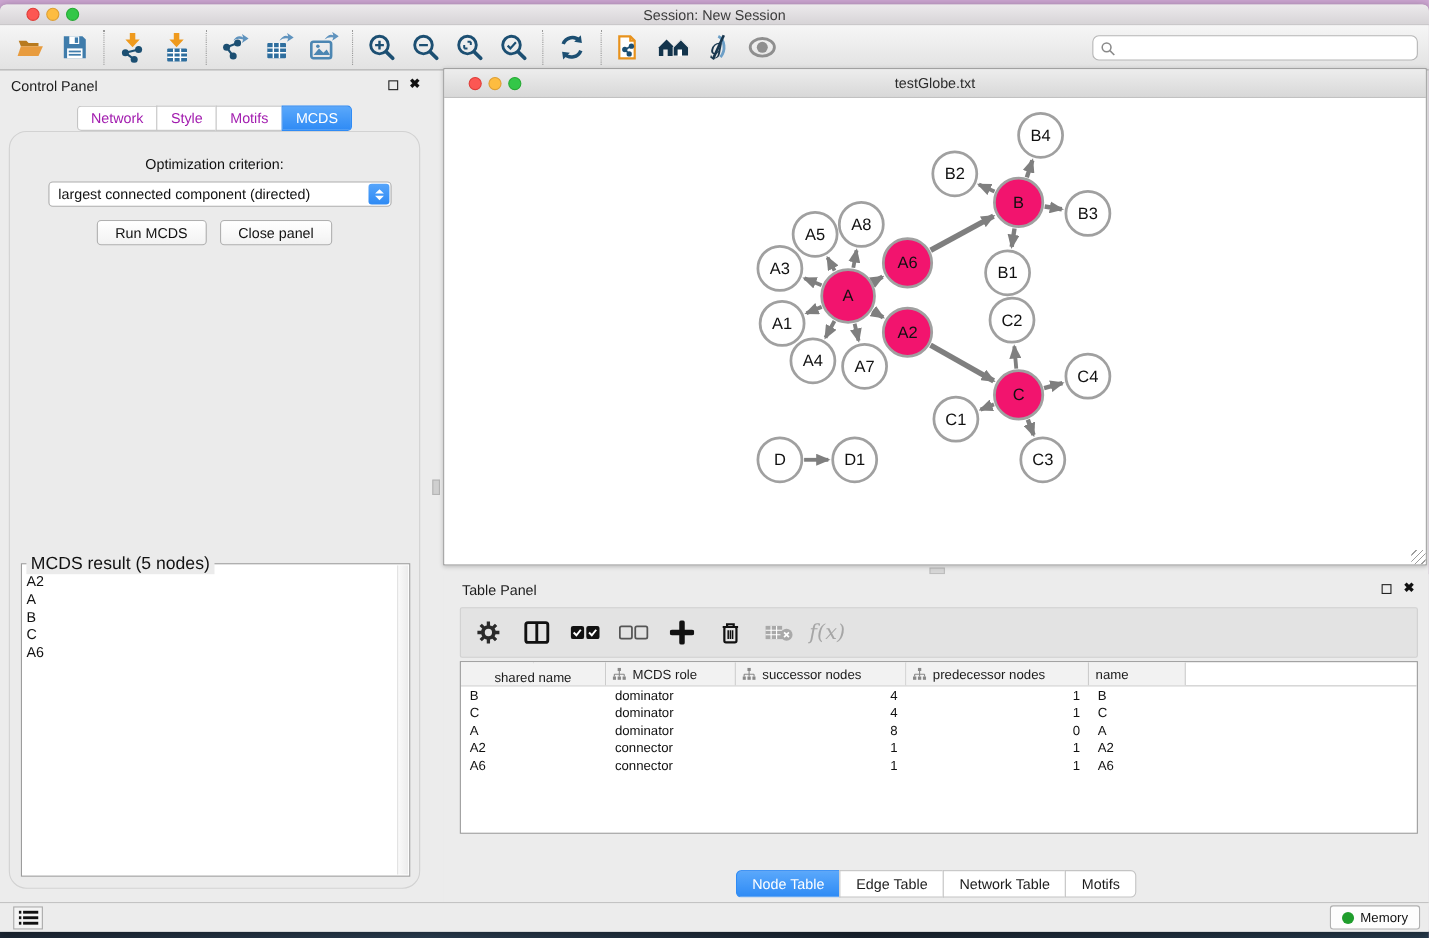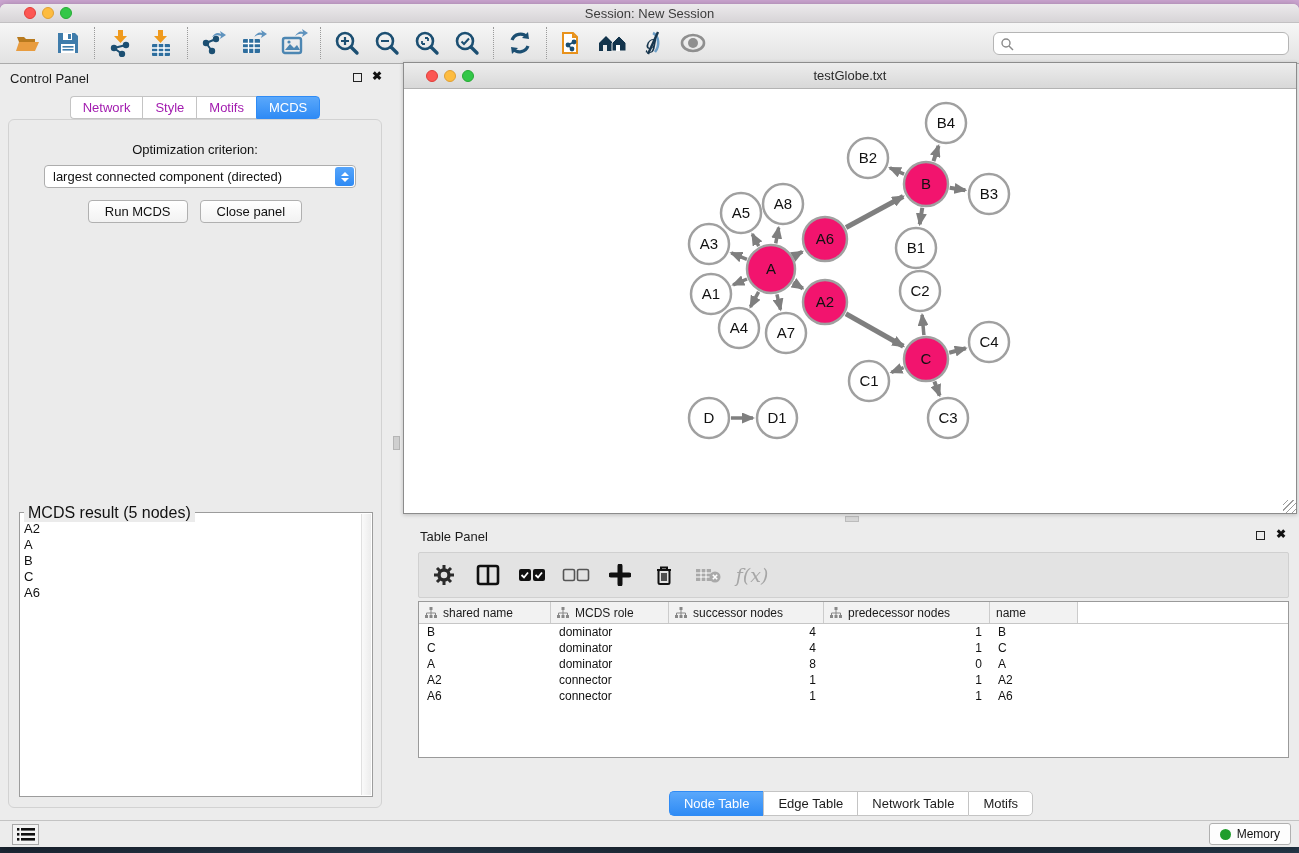--- a/index.html
+++ b/index.html
@@ -48,21 +48,21 @@
   .panel-close { position:absolute; right:8px; top:4px; font-size:12px; font-weight:bold; color:#111; }
 
   .cp-tabs { display:flex; justify-content:center; margin-top:5px; position:relative; z-index:2; }
   .cp-tab { font-size:13px; padding:3px 12px; background:#fff; border:1px solid #c4c4c4;
     border-right:none; color:#a21caf; }
   .cp-tab:first-child { border-radius:4px 0 0 4px; }
   .cp-tab:last-child { border-radius:0 4px 4px 0; border-right:1px solid #c4c4c4; }
   .cp-tab.active { background:linear-gradient(#5aa8fb,#2f8bf5); border-color:#2f8bf5; color:#fff; }
 
   .cp-content { position:absolute; left:8px; right:8px; top:54px; bottom:16px;
-    background:#ebebeb; border:1px solid #d2d2d2; border-radius:6px; }
+    background:#ebebeb; border:1px solid #d2d2d2; border-radius:16px; }
   .opt-label { text-align:center; margin-top:22px; font-size:13px; color:#111; }
   .dropdown { position:absolute; left:35px; top:45px; width:312px; height:23px;
     background:#fff; border:1px solid #adadad; border-radius:4px;
     display:flex; align-items:center; font-size:13px; color:#111; padding-left:8px; }
   .dd-stepper { position:absolute; right:1px; top:1px; width:19px; height:19px;
     background:linear-gradient(#56a5fb,#2e8af4); border-radius:3px;
     display:flex; flex-direction:column; align-items:center; justify-content:center; gap:2px; }
   .dd-up { width:0; height:0; border-left:4px solid transparent; border-right:4px solid transparent;
     border-bottom:4px solid #fff; }
   .dd-down { width:0; height:0; border-left:4px solid transparent; border-right:4px solid transparent;
@@ -533,21 +533,21 @@
           <path d="M17.8 8.8 l4.4 4.4 M22.2 8.8 l-4.4 4.4" stroke="#fff" stroke-width="1.6"></path>
         </svg>
       </span>
       <span class="tp-btn">
         <span class="fx-label">f(x)</span>
       </span>
     </div>
 
     <div class="data-table">
       <div class="dt-header">
-          <div class="dt-hcell" style="width: 132px;">
+          <div class="dt-hcell" style="width: 132px; flex-direction: column;">
             <svg width="12" height="12" viewBox="0 0 12 12">
               <rect x="4.5" y="0" width="3" height="3" fill="#888"></rect>
               <path d="M6 3 v3 M1.5 6 h9 M1.5 6 v2 M6 6 v2 M10.5 6 v2" stroke="#888" stroke-width="1" fill="none"></path>
               <rect x="0" y="8" width="3" height="3" fill="#888"></rect>
               <rect x="4.5" y="8" width="3" height="3" fill="#888"></rect>
               <rect x="9" y="8" width="3" height="3" fill="#888"></rect>
             </svg>
             <span>shared name</span>
           </div>
           <div class="dt-hcell" style="width: 118px;">

